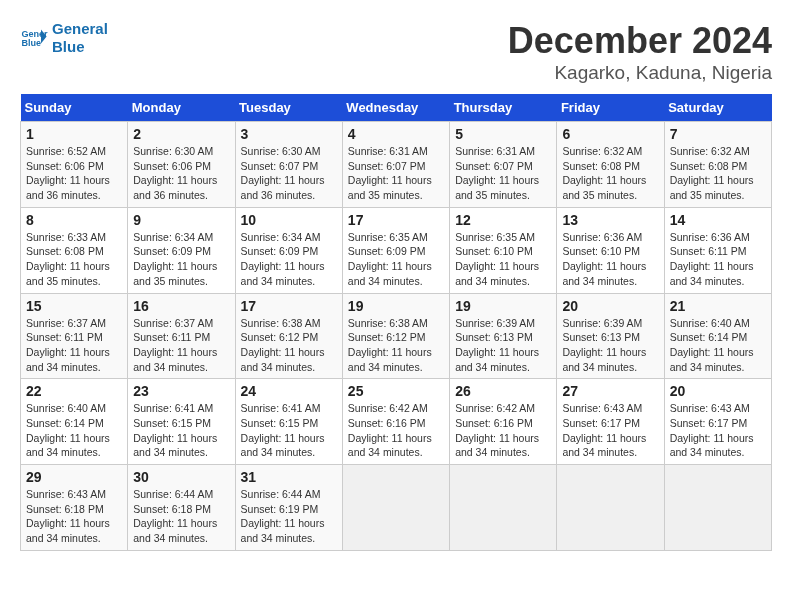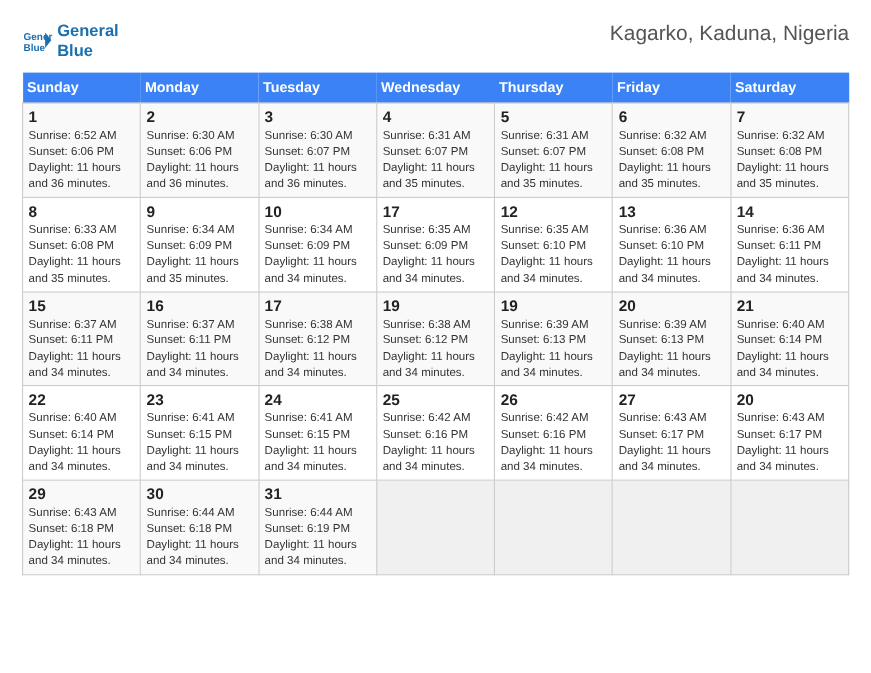--- a/index.html
+++ b/index.html
@@ -36,21 +36,21 @@
     .subtitle {
       font-size: 19px;
       color: #555;
     }
     table {
       width: 100%;
       border-collapse: collapse;
       font-size: 11px;
     }
     thead tr th {
-      background-color: #3b82f6;
+      background-color: #1d4ed8;
       color: #fff;
       padding: 6px 4px;
       text-align: left;
       font-size: 13px;
       font-weight: bold;
     }
     tbody tr td {
       border: 1px solid #ccc;
       padding: 4px 5px;
       vertical-align: top;
@@ -90,20 +90,21 @@
       <polygon points="30,8 38,18 30,28" fill="#1a6faf"></polygon>
     </svg>
     <div>
       <div style="font-size:15px;font-weight:bold;color:#333;line-height:1.2;">
         <span style="color:#1a6faf;">General</span>
       </div>
       <div style="font-size:15px;font-weight:bold;color:#1a6faf;line-height:1.2;">Blue</div>
     </div>
   </div>
   <div class="title-area">
+    <div class="month-title">December 2024</div>
     <div class="subtitle">Kagarko, Kaduna, Nigeria</div>
   </div>
 </div>
 
 <table>
   <thead>
     <tr>
       <th>Sunday</th>
       <th>Monday</th>
       <th>Tuesday</th>

